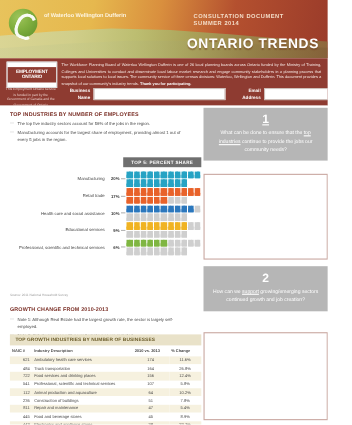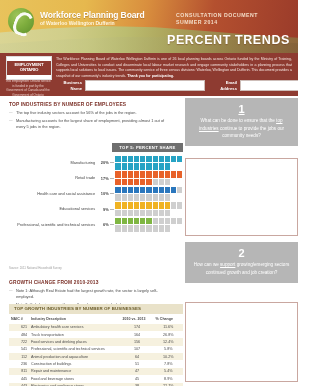--- a/index.html
+++ b/index.html
@@ -116,28 +116,27 @@
 </head>
 <body>
 
 <div class="page">
 
   <div class="header">
     <div class="hdr-wave"></div>
     <div class="hdr-wave2"></div>
     <div class="logo-mark"></div>
     <div class="logo-text">
-      <div class="logo-l1">Workforce Planning Board</div>
       <div class="logo-l2">of Waterloo Wellington Dufferin</div>
     </div>
     <div class="hdr-right">
       <div>CONSULTATION DOCUMENT</div>
       <div>SUMMER 2014</div>
     </div>
-    <div class="hdr-title">PERCENT TRENDS</div>
+    <div class="hdr-title">ONTARIO TRENDS</div>
   </div>
 
   <div class="intro">
     <div class="eo-badge">
       <div class="eo-inner">EMPLOYMENT ONTARIO</div>
     </div>
     <div class="eo-sub">This Employment Ontario service is funded in part by the Government of Canada and the Government of Ontario</div>
     <div class="intro-copy">
       <span>The Workforce Planning Board of Waterloo Wellington Dufferin is one of 26 local planning boards across Ontario funded by the Ministry of Training, Colleges and Universities to conduct and disseminate local labour market research and engage community stakeholders in a planning process that supports local solutions to local issues. The community service of three census divisions: Waterloo, Wellington and Dufferin. This document provides a snapshot of our community's industry trends.</span>
       <b>Thank you for participating.</b>

